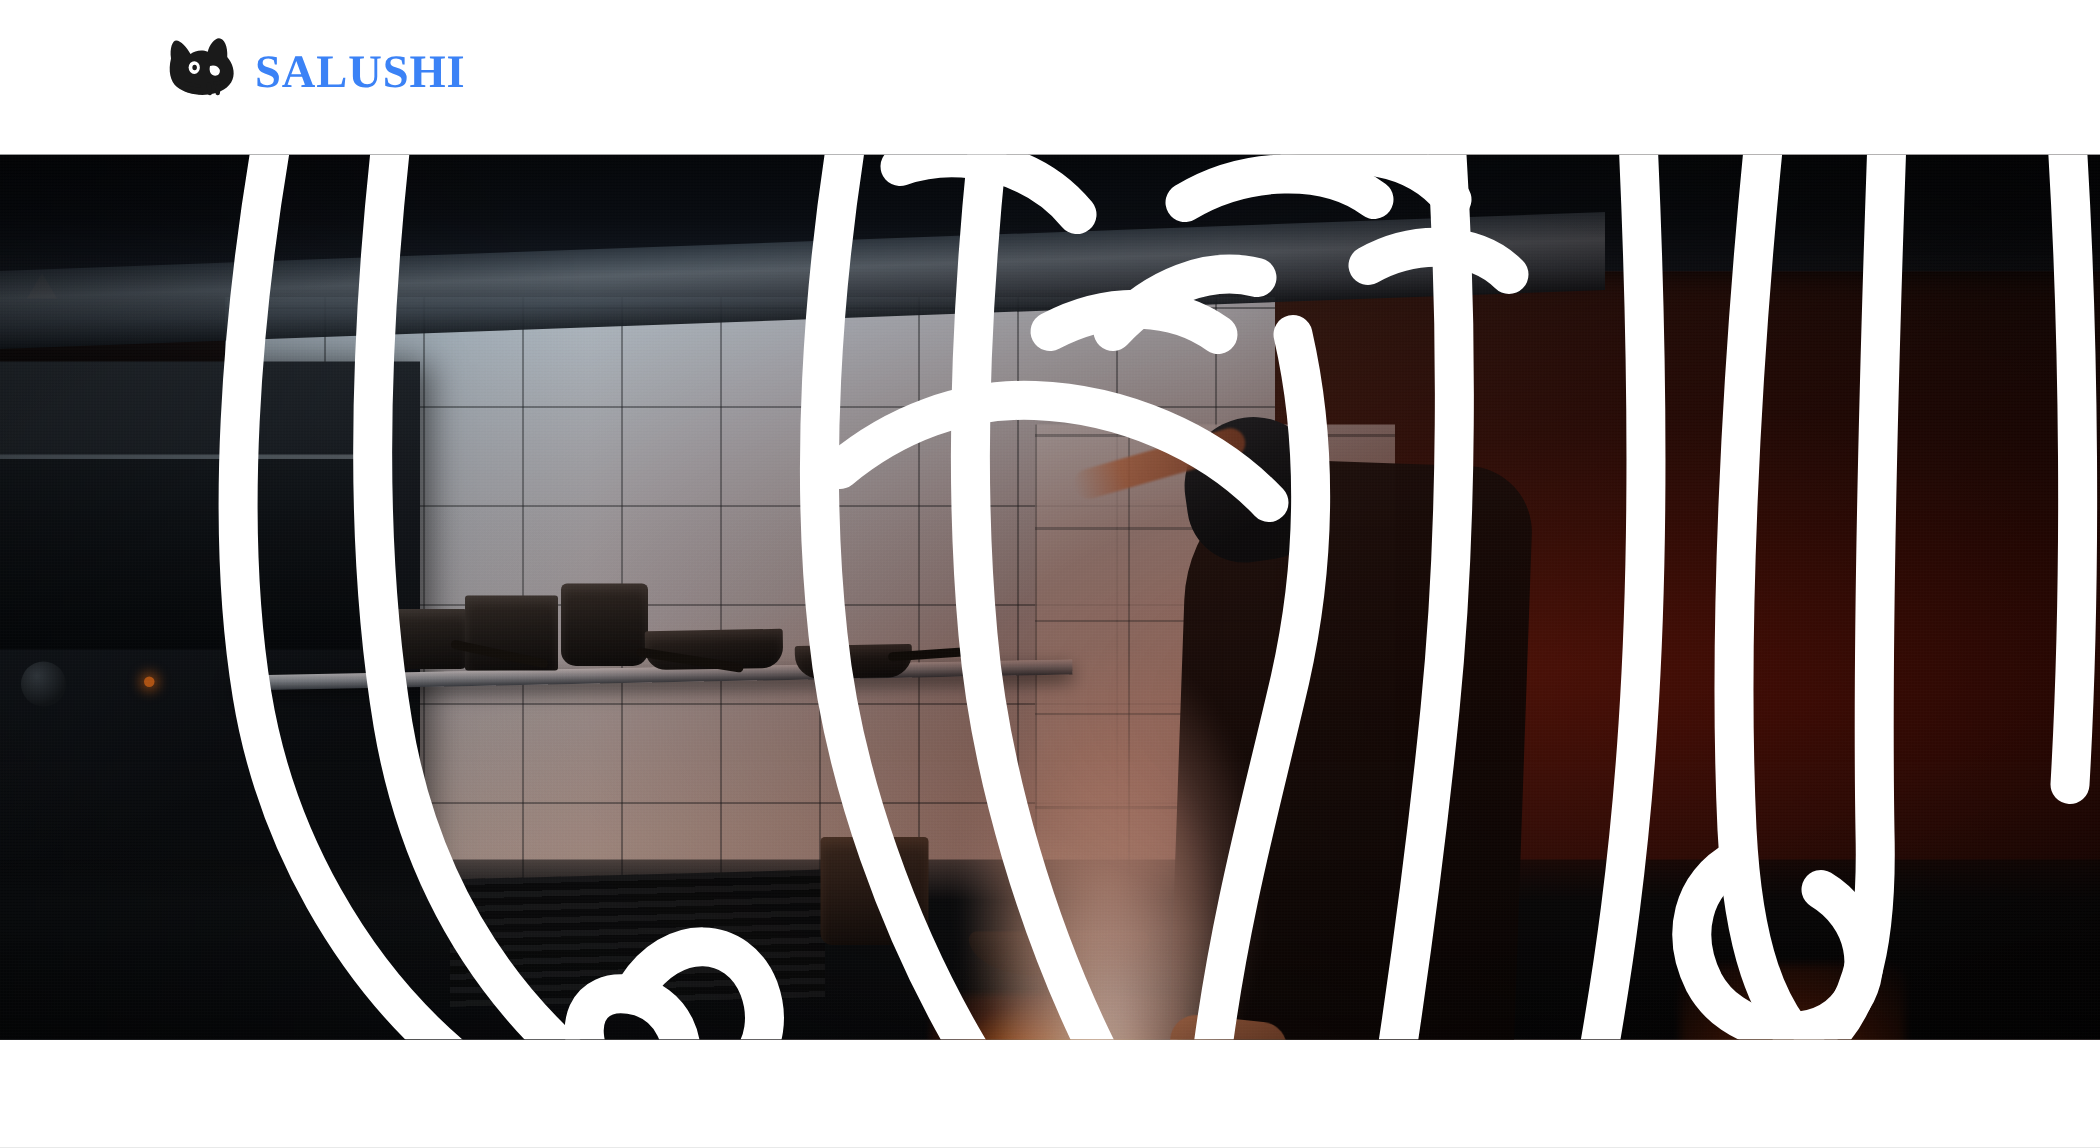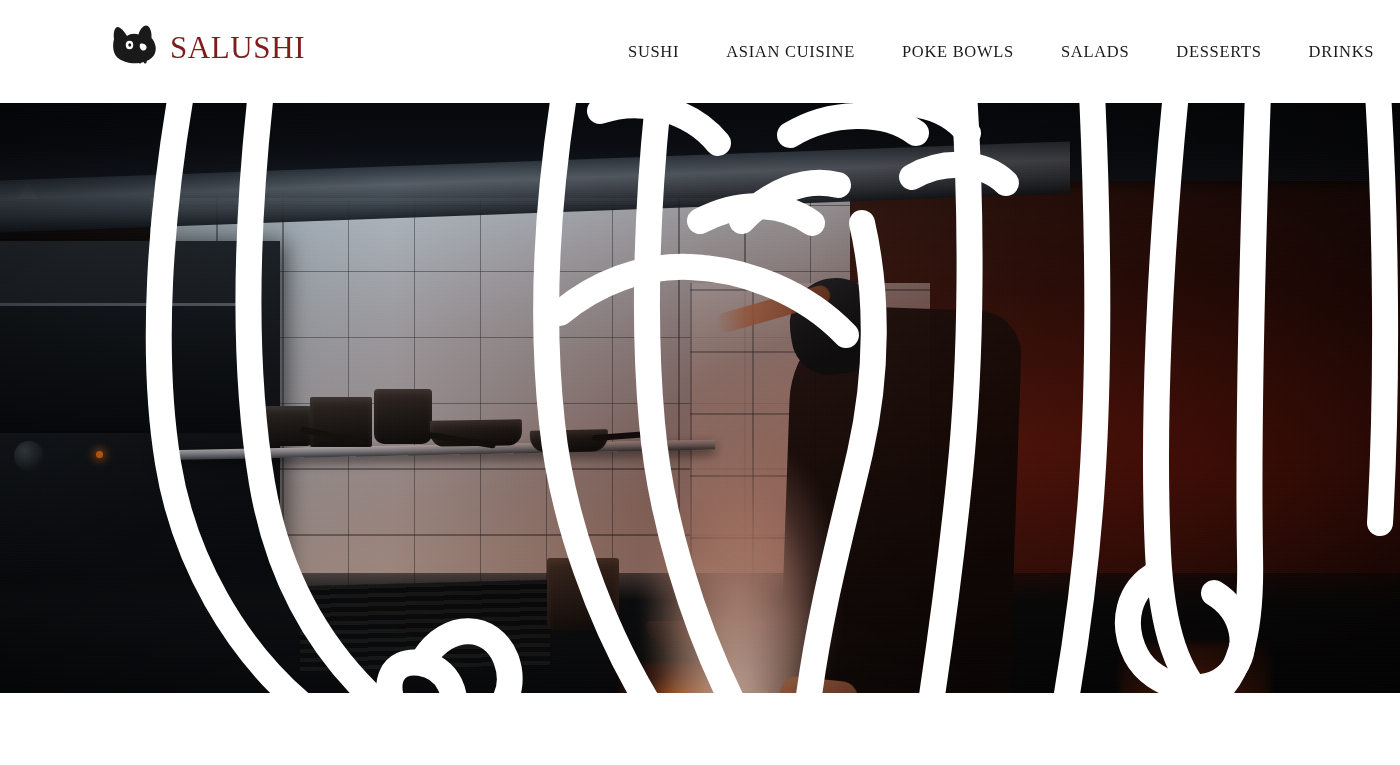--- a/index.html
+++ b/index.html
@@ -20,22 +20,22 @@
     z-index:30;
   }
   .brand {
     position:absolute; left:111px; top:24px;
     display:flex; align-items:center; gap:11px;
     text-decoration:none;
   }
   .brand-mark { width:48px; height:46px; display:block; flex:0 0 auto; }
   .brand-name {
     font-family:"Liberation Serif", serif;
-    font-size:31px; font-weight:400;
-    letter-spacing:0.6px; color:#7f1d1d;
+    font-size:31px; font-weight:700;
+    letter-spacing:0.6px; color:#3b82f6;
     line-height:1; white-space:nowrap;
   }
   .nav {
     position:absolute; left:628px; top:42px;
     display:flex; align-items:center;
   }
   .nav-item {
     font-family:"Liberation Serif", serif;
     font-size:16.5px; letter-spacing:0.7px;
     color:#1b1b1b; text-decoration:none;
@@ -231,29 +231,20 @@
           <rect x="24" y="63" width="22" height="4.4" rx="2.2" fill="#1a1a1a" transform="rotate(13 35 65)"></rect>
           <rect x="26" y="72" width="20" height="4.4" rx="2.2" fill="#1a1a1a" transform="rotate(9 36 74)"></rect>
           <rect x="54" y="62" width="6" height="17" rx="3" fill="#1a1a1a" transform="rotate(-9 57 70)"></rect>
           <rect x="66" y="60" width="6" height="19" rx="3" fill="#1a1a1a" transform="rotate(6 69 69)"></rect>
           <rect x="62" y="60" width="15" height="5" rx="2.5" fill="#1a1a1a" transform="rotate(-4 69 62)"></rect>
         </svg>
       </span>
       <span class="brand-name">SALUSHI</span>
     </a>
 
-    <nav class="nav">
-      <a class="nav-item" href="#">SUSHI</a>
-      <a class="nav-item" href="#">ASIAN CUISINE</a>
-      <a class="nav-item" href="#">POKE BOWLS</a>
-      <a class="nav-item" href="#">SALADS</a>
-      <a class="nav-item" href="#">DESSERTS</a>
-      <a class="nav-item" href="#">DRINKS</a>
-
-    </nav>
 
   </header>
 
   <section class="hero">
 
     <div class="hero-photo">
       <div class="layer-base"></div>
       <div class="layer-tiles"></div>
       <div class="layer-tiles2"></div>
       <div class="layer-range"></div>

